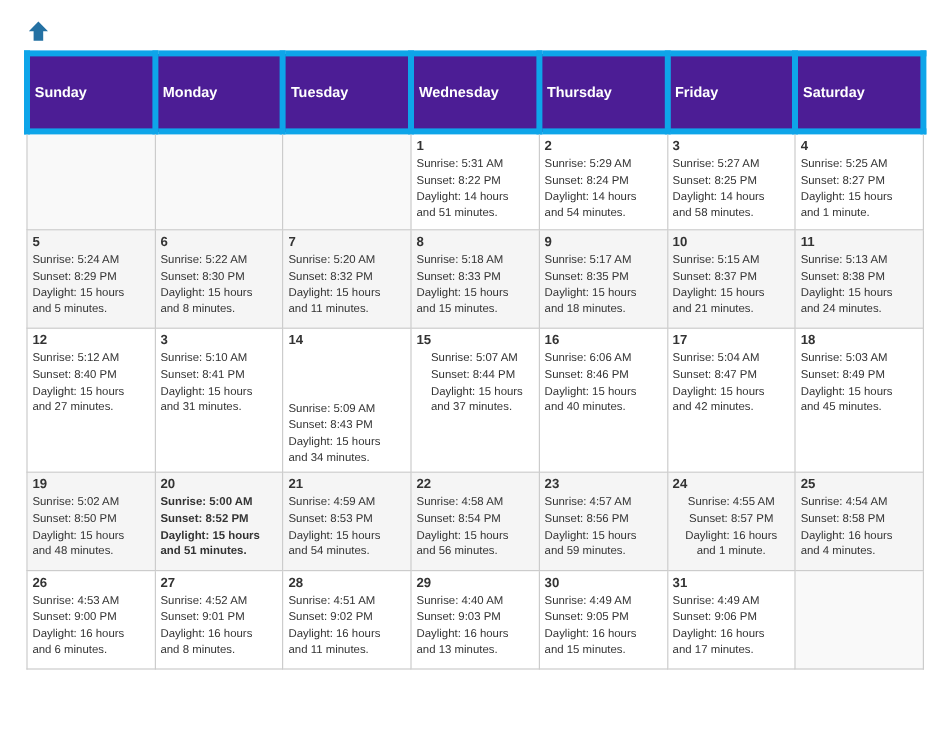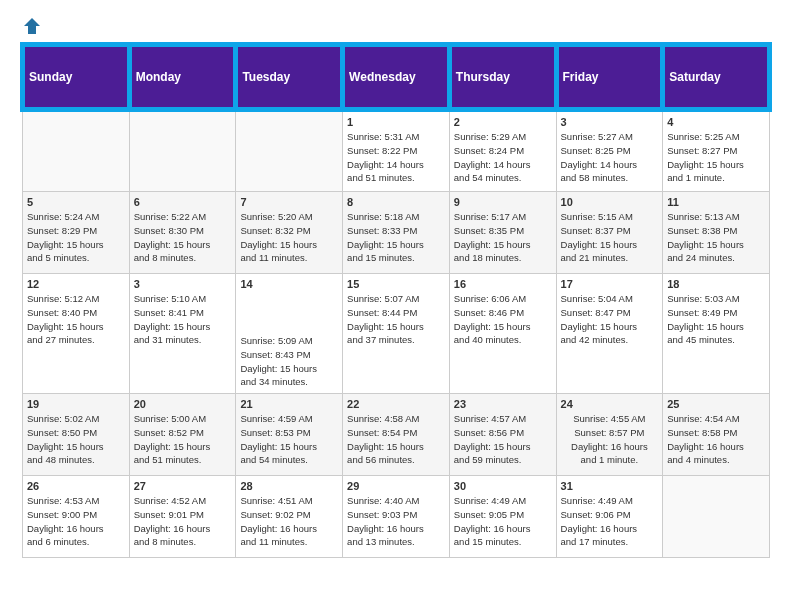--- a/index.html
+++ b/index.html
@@ -232,21 +232,21 @@
           </td>
           <td>
             <div class="day-num">14</div>
             <div class="cell-info" style="white-space: pre-line; margin-top: 44px;">Sunrise: 5:09 AM
 Sunset: 8:43 PM
 Daylight: 15 hours
 and 34 minutes.</div>
           </td>
           <td>
             <div class="day-num">15</div>
-            <div class="cell-info" style="white-space: pre-line;">Sunrise: 5:07 AM
+            <div class="cell-info" style="white-space: pre-line; margin-left: 12px;">Sunrise: 5:07 AM
 Sunset: 8:44 PM
 Daylight: 15 hours
 and 37 minutes.</div>
           </td>
           <td>
             <div class="day-num">16</div>
             <div class="cell-info" style="white-space: pre-line;">Sunrise: 6:06 AM
 Sunset: 8:46 PM
 Daylight: 15 hours
 and 40 minutes.</div>
@@ -269,21 +269,21 @@
         <tr>
           <td>
             <div class="day-num">19</div>
             <div class="cell-info" style="white-space: pre-line;">Sunrise: 5:02 AM
 Sunset: 8:50 PM
 Daylight: 15 hours
 and 48 minutes.</div>
           </td>
           <td>
             <div class="day-num">20</div>
-            <div class="cell-info" style="white-space: pre-line;">Sunrise: 5:00 AM
+            <div class="cell-info" style="white-space: pre-line; font-weight: bold;">Sunrise: 5:00 AM
 Sunset: 8:52 PM
 Daylight: 15 hours
 and 51 minutes.</div>
           </td>
           <td>
             <div class="day-num">21</div>
             <div class="cell-info" style="white-space: pre-line;">Sunrise: 4:59 AM
 Sunset: 8:53 PM
 Daylight: 15 hours
 and 54 minutes.</div>

